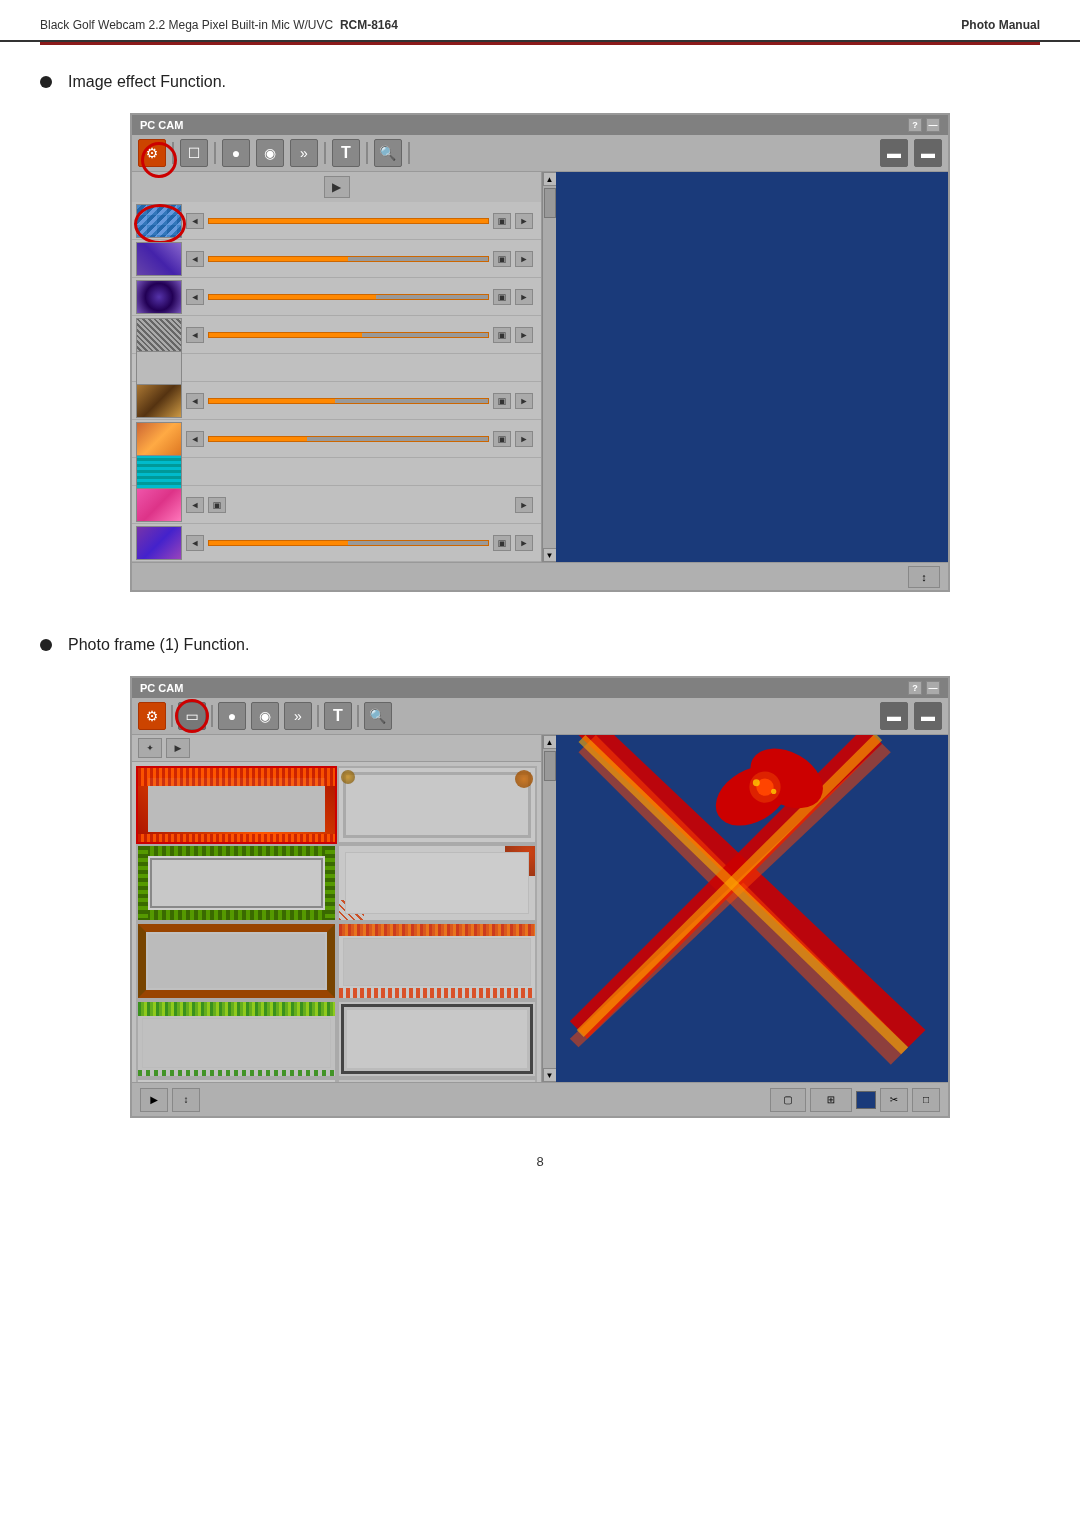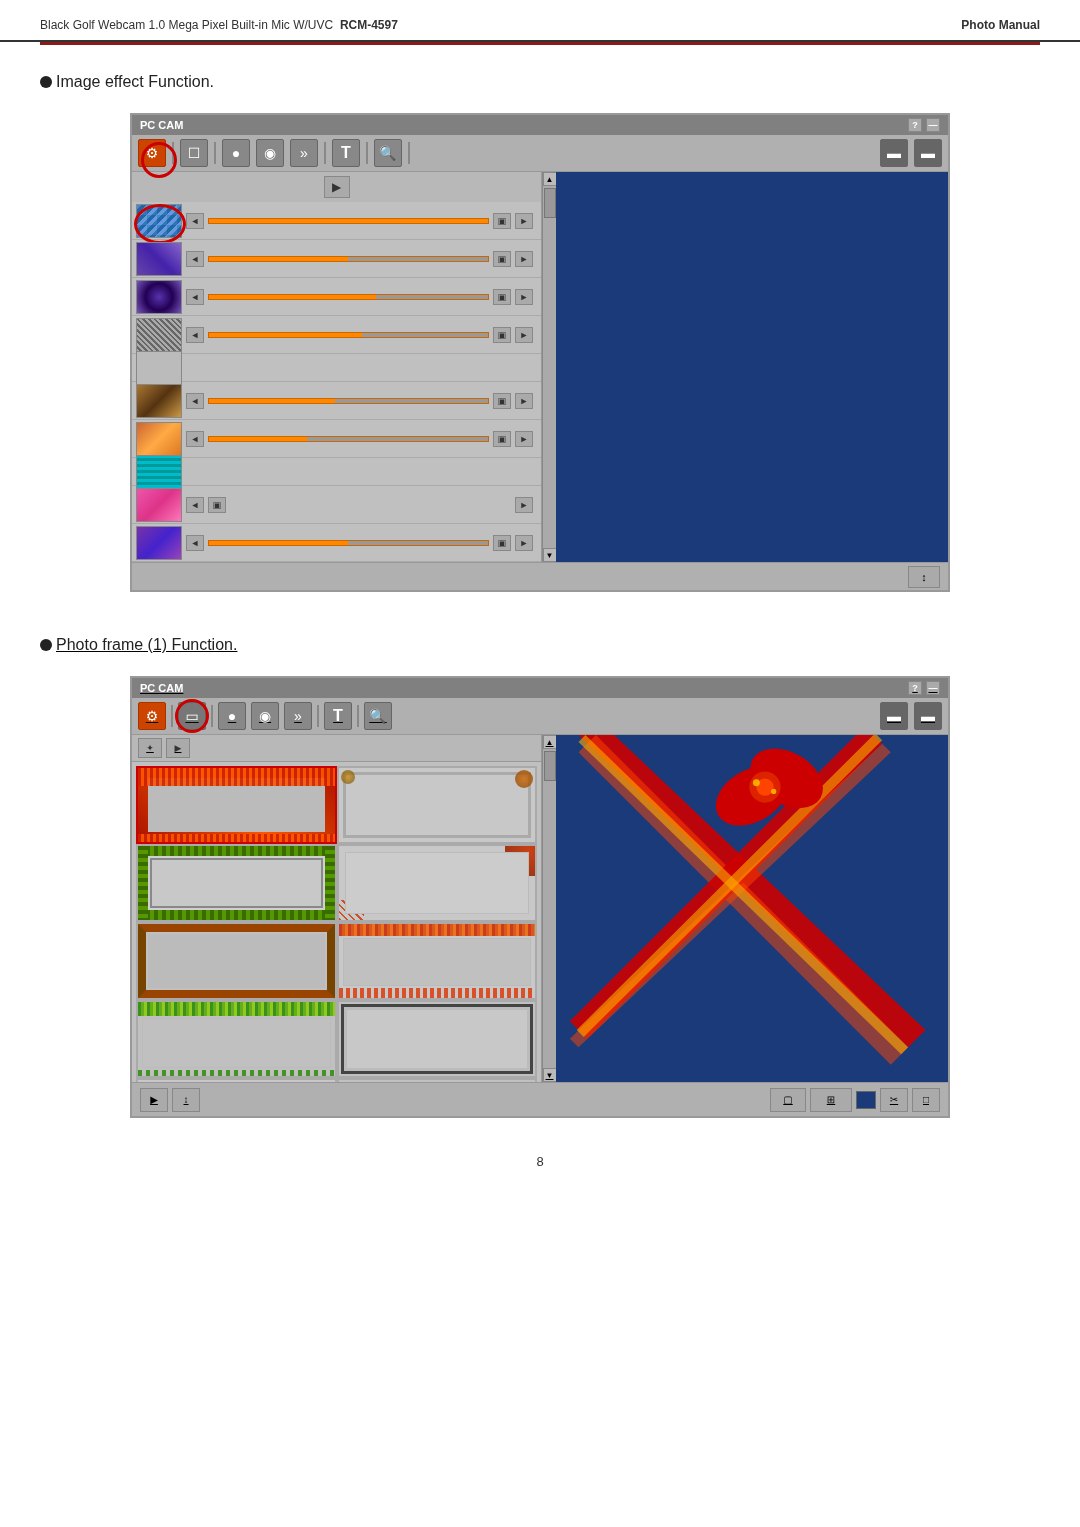--- a/index.html
+++ b/index.html
@@ -38,21 +38,21 @@
       margin: 0 40px;
     }
 
     
     .section {
       padding: 28px 40px 20px 40px;
     }
     .section-title {
       display: flex;
       align-items: center;
-      gap: 4px;
+      gap: 16px;
       font-size: 16px;
       color: #222;
       margin-bottom: 22px;
     }
     .bullet {
       width: 12px;
       height: 12px;
       background: #222;
       border-radius: 50%;
       display: inline-block;
@@ -298,21 +298,21 @@
       height: 36px;
       border: 3px solid #cc0000;
       border-radius: 50%;
       position: absolute;
       top: 3px;
       left: 3px;
       pointer-events: none;
     }
 
     
-    .section2 { padding: 24px 40px 20px 40px; text-decoration: underline; }
+    .section2 { padding: 24px 40px 20px 40px; }
 
     
     .frame-panel {
       width: 410px;
       background: #c0c0c0;
       border-right: 1px solid #999;
       overflow: hidden;
     }
 
     .frames-grid {
@@ -406,22 +406,22 @@
     .toolbar-icon-container {
       position: relative;
       display: inline-flex;
     }
   </style>
 </head>
 <body>
 
 <div class="page-header">
   <div class="header-left">
-    <span>Black  Golf  Webcam 1.0 Mega Pixel Built-in Mic W/UVC</span>
-    &nbsp;<span class="bold">RCM-4597</span>
+    <span>Black  Golf  Webcam 2.2 Mega Pixel Built-in Mic W/UVC</span>
+    &nbsp;<span class="bold">RCM-8164</span>
   </div>
   <div class="header-right">Photo  Manual</div>
 </div>
 <div class="header-accent"></div>
 
 <div class="section">
   <div class="section-title">
     <span class="bullet"></span>
     <span>Image effect Function.</span>
   </div>

